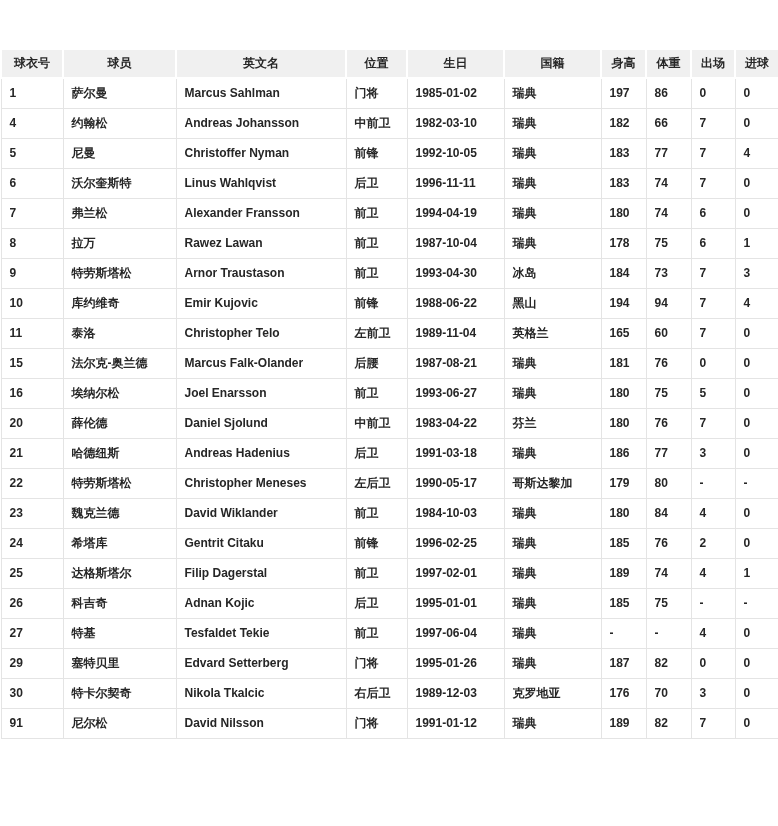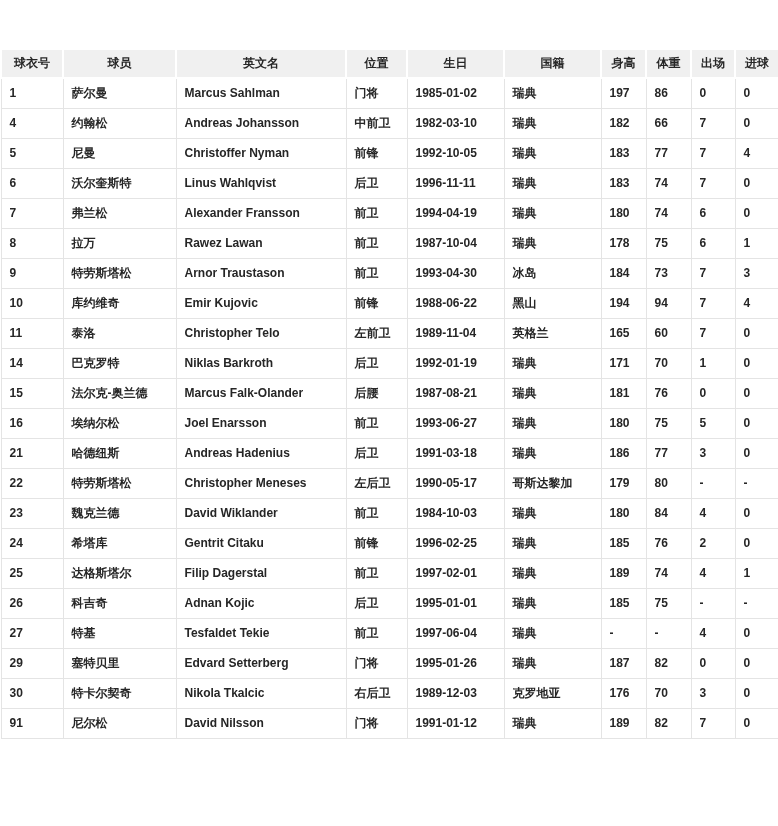--- a/index.html
+++ b/index.html
@@ -180,32 +180,20 @@
           <td>Christopher Telo</td>
           <td>左前卫</td>
           <td>1989-11-04</td>
           <td>英格兰</td>
           <td>165</td>
           <td>60</td>
           <td>7</td>
           <td>0</td>
         </tr>
         <tr>
-          <td>14</td>
-          <td>巴克罗特</td>
-          <td>Niklas Barkroth</td>
-          <td>后卫</td>
-          <td>1992-01-19</td>
-          <td>瑞典</td>
-          <td>171</td>
-          <td>70</td>
-          <td>1</td>
-          <td>0</td>
-        </tr>
-        <tr>
           <td>15</td>
           <td>法尔克-奥兰德</td>
           <td>Marcus Falk-Olander</td>
           <td>后腰</td>
           <td>1987-08-21</td>
           <td>瑞典</td>
           <td>181</td>
           <td>76</td>
           <td>0</td>
           <td>0</td>
@@ -213,20 +201,32 @@
         <tr>
           <td>16</td>
           <td>埃纳尔松</td>
           <td>Joel Enarsson</td>
           <td>前卫</td>
           <td>1993-06-27</td>
           <td>瑞典</td>
           <td>180</td>
           <td>75</td>
           <td>5</td>
+          <td>0</td>
+        </tr>
+        <tr>
+          <td>20</td>
+          <td>薛伦德</td>
+          <td>Daniel Sjolund</td>
+          <td>中前卫</td>
+          <td>1983-04-22</td>
+          <td>芬兰</td>
+          <td>180</td>
+          <td>76</td>
+          <td>7</td>
           <td>0</td>
         </tr>
         <tr>
           <td>21</td>
           <td>哈德纽斯</td>
           <td>Andreas Hadenius</td>
           <td>后卫</td>
           <td>1991-03-18</td>
           <td>瑞典</td>
           <td>186</td>

